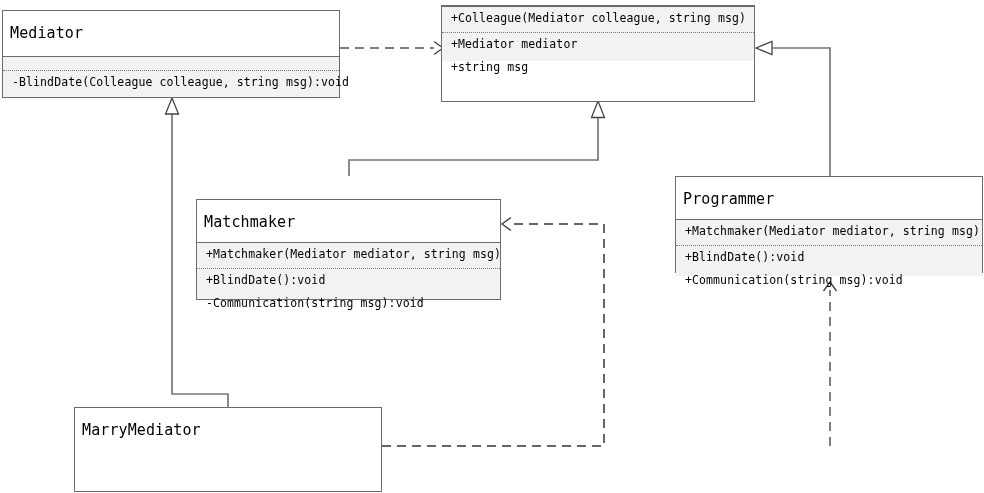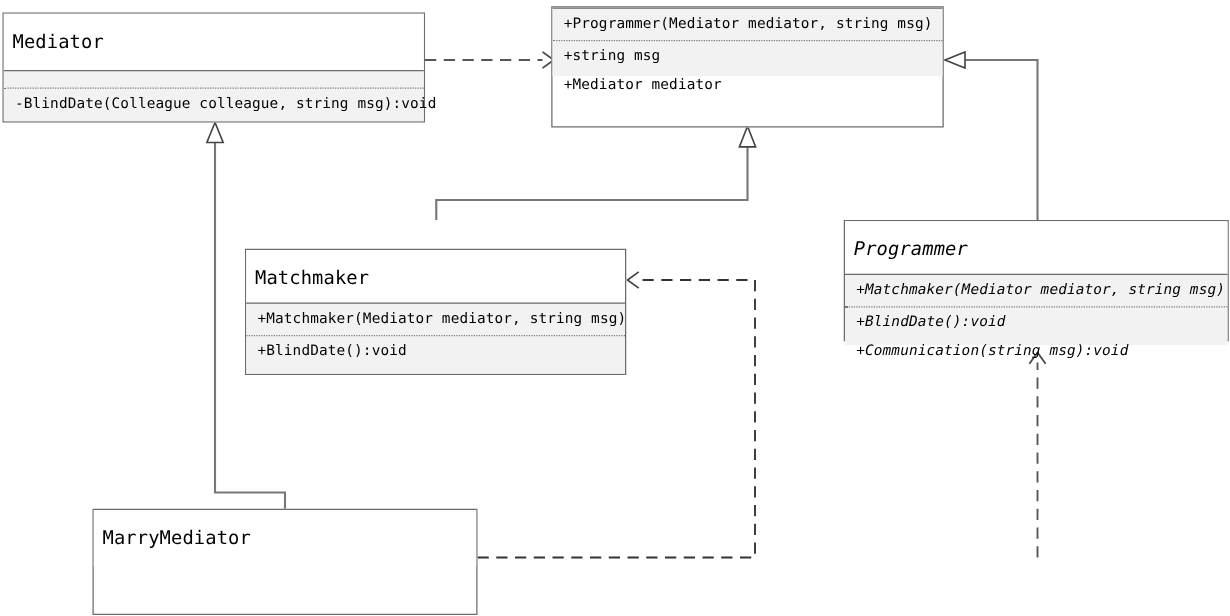--- a/index.html
+++ b/index.html
@@ -119,42 +119,43 @@
       </div>
       <div class="uml-section ops">
         <div class="uml-row">-BlindDate(Colleague colleague, string msg):void</div>
       </div>
     </div>
   </div>
 
   <div class="uml-class" style="left:441px; top:5px; width:314px; height:97px;">
     <div class="uml-body" style="height:55px;">
       <div class="uml-section attrs">
-        <div class="uml-row">+Programmer(Mediator mediator, string msg)</div>
+        <div class="uml-row">+Colleague(Mediator colleague, string msg)</div>
       </div>
       <div class="uml-section ops">
+        <div class="uml-row">+Mediator mediator</div>
         <div class="uml-row">+string msg</div>
-        <div class="uml-row">+Mediator mediator</div>
       </div>
     </div>
   </div>
 
   <div class="uml-class" style="left:196px; top:176px; width:305px; height:101px;margin-top:23px;">
     <div class="uml-title" style="height:42px;">Matchmaker</div>
     <div class="uml-body" style="height:57px;">
       <div class="uml-section attrs">
         <div class="uml-row">+Matchmaker(Mediator mediator, string msg)</div>
       </div>
       <div class="uml-section ops">
         <div class="uml-row">+BlindDate():void</div>
+        <div class="uml-row">-Communication(string msg):void</div>
       </div>
     </div>
   </div>
 
-  <div class="uml-class" style="left:675px; top:176px; width:308px; height:97px;font-style:italic;">
+  <div class="uml-class" style="left:675px; top:176px; width:308px; height:97px;">
     <div class="uml-title" style="height:42px;">Programmer</div>
     <div class="uml-body" style="height:57px;">
       <div class="uml-section attrs">
         <div class="uml-row">+Matchmaker(Mediator mediator, string msg)</div>
       </div>
       <div class="uml-section ops">
         <div class="uml-row">+BlindDate():void</div>
         <div class="uml-row">+Communication(string msg):void</div>
       </div>
     </div>

